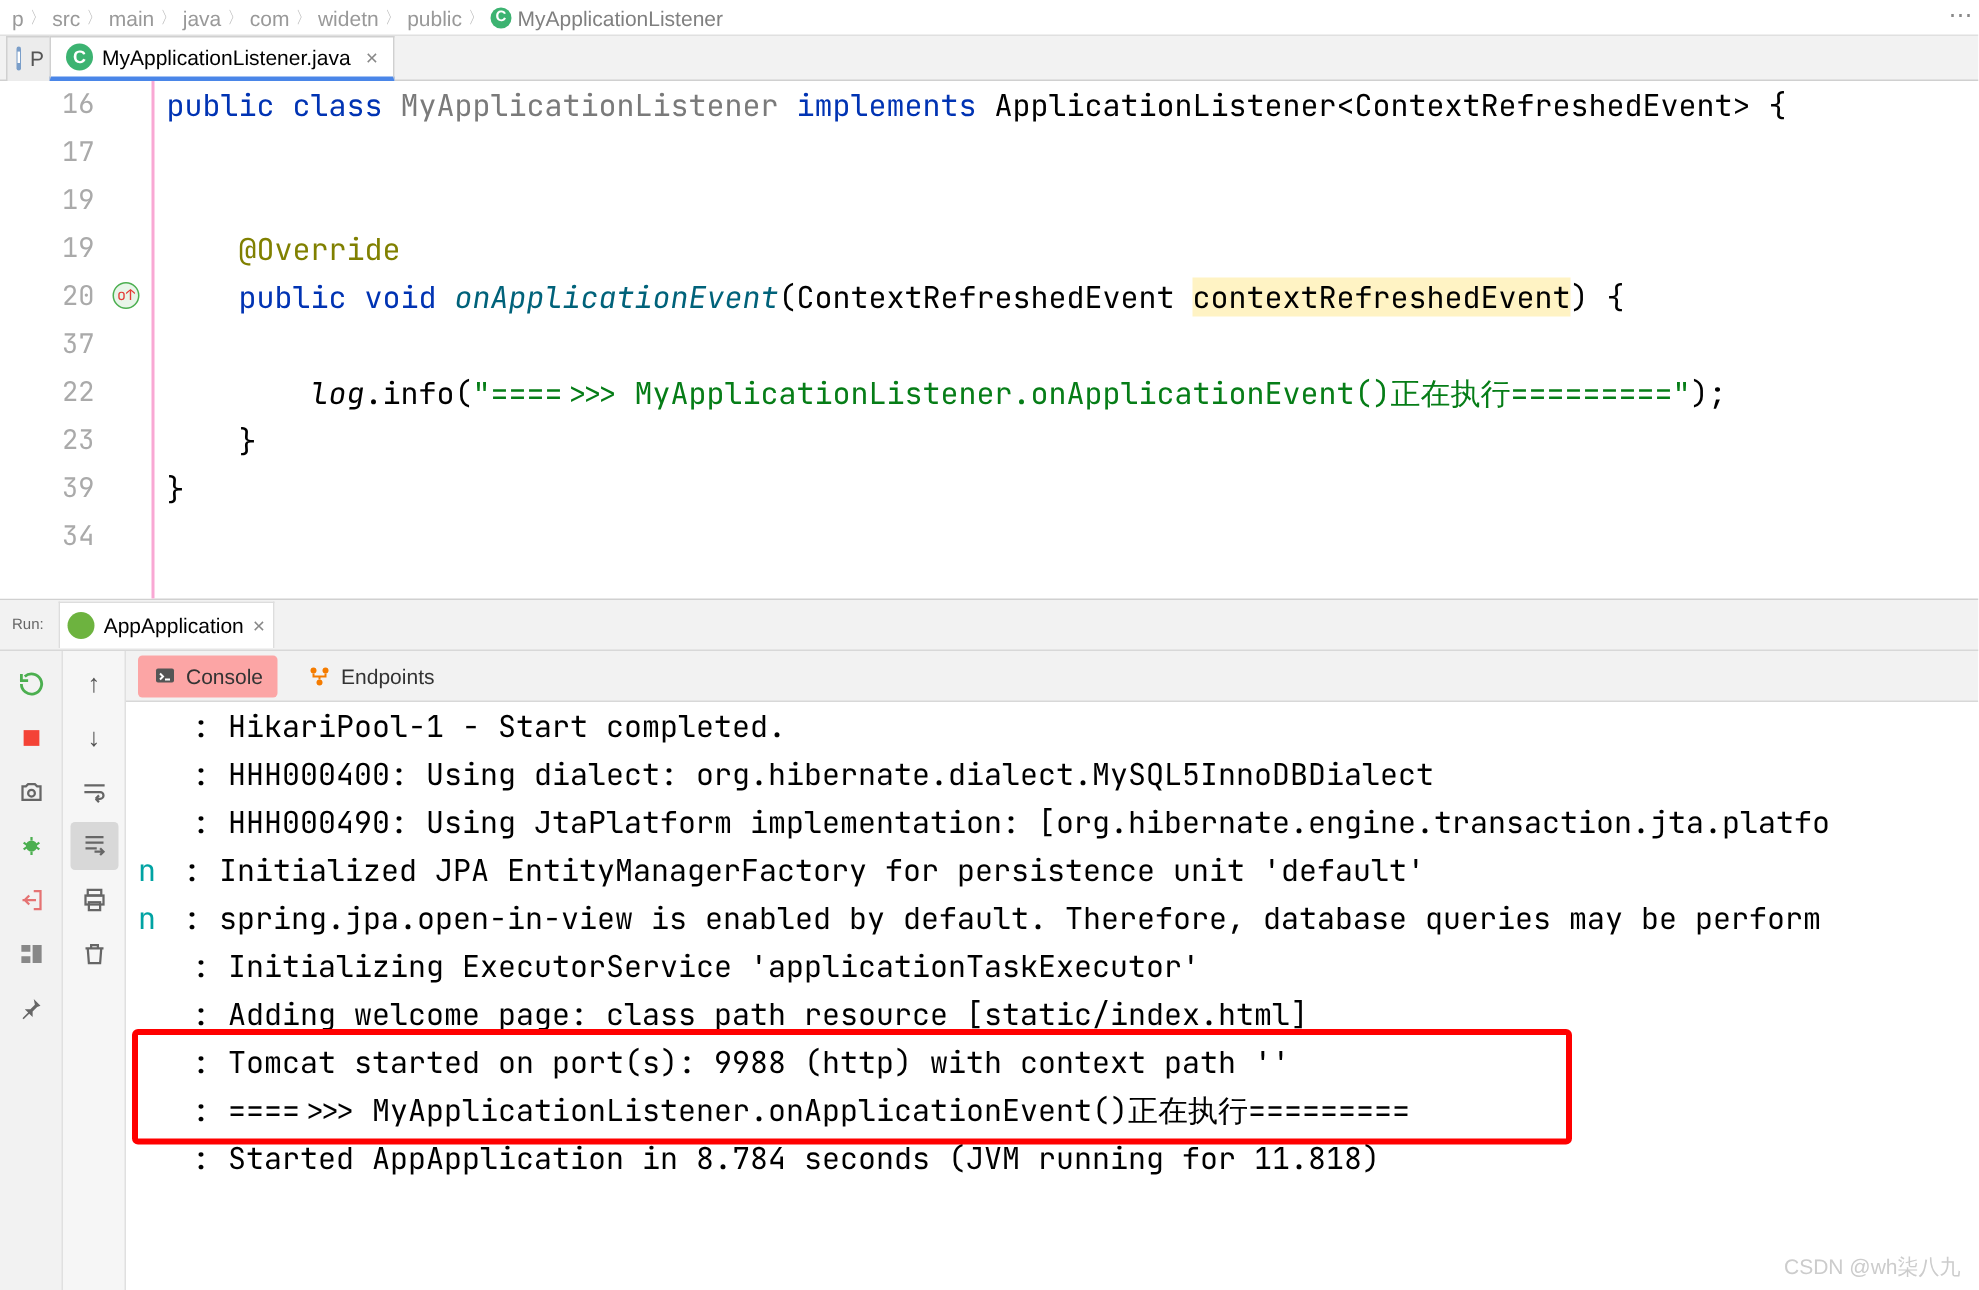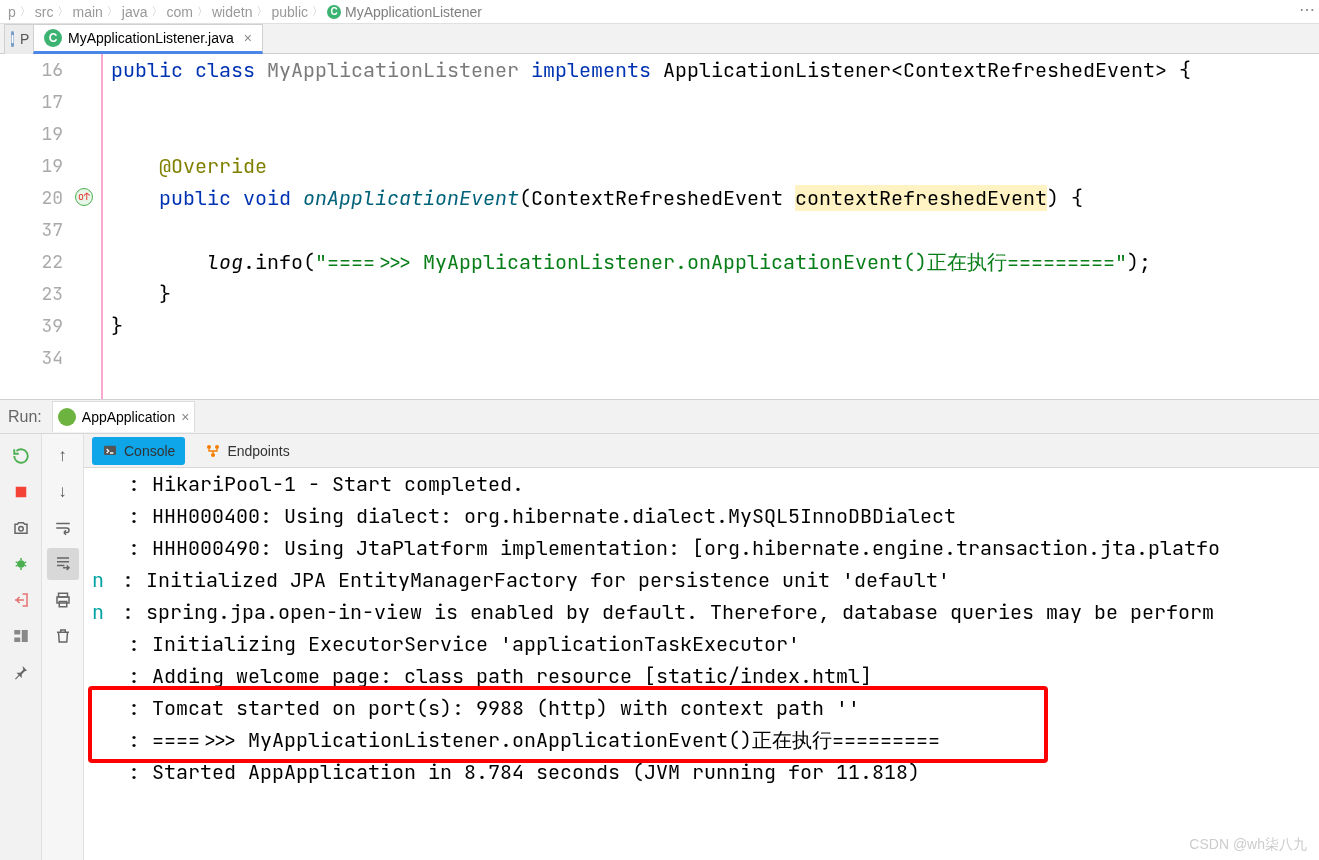--- a/index.html
+++ b/index.html
@@ -134,21 +134,21 @@
   
   .run-header {
     display: flex;
     align-items: center;
     height: 34px;
     background: #f2f2f2;
     border-bottom: 1px solid #d8d8d8;
     padding: 0 8px;
     gap: 10px;
   }
-  .run-header .label { color: #666; font-size: 16px; }
+  .run-header .label { color: #666; font-size: 10px; }
   .run-tab {
     display: flex; align-items: center; gap: 6px;
     padding: 6px 5px;
     background: #fff;
     border: 1px solid #ddd;
     border-bottom: none;
     font-size: 14px;
   }
   .spring-icon {
     width: 18px; height: 18px; border-radius: 50%;
@@ -200,21 +200,21 @@
     gap: 10px;
     padding: 0 8px;
   }
   .sub-tab {
     display: flex; align-items: center; gap: 6px;
     padding: 6px 10px;
     font-size: 14px;
     color: #333;
   }
   .sub-tab.active {
-    background: #0ea5e9;
+    background: #fca5a5;
     border-radius: 3px;
   }
   .endpoints-icon {
     width: 16px; height: 16px;
   }
 
   .console-out {
     flex: 1;
     font-size: 20px;
     line-height: 32px;

